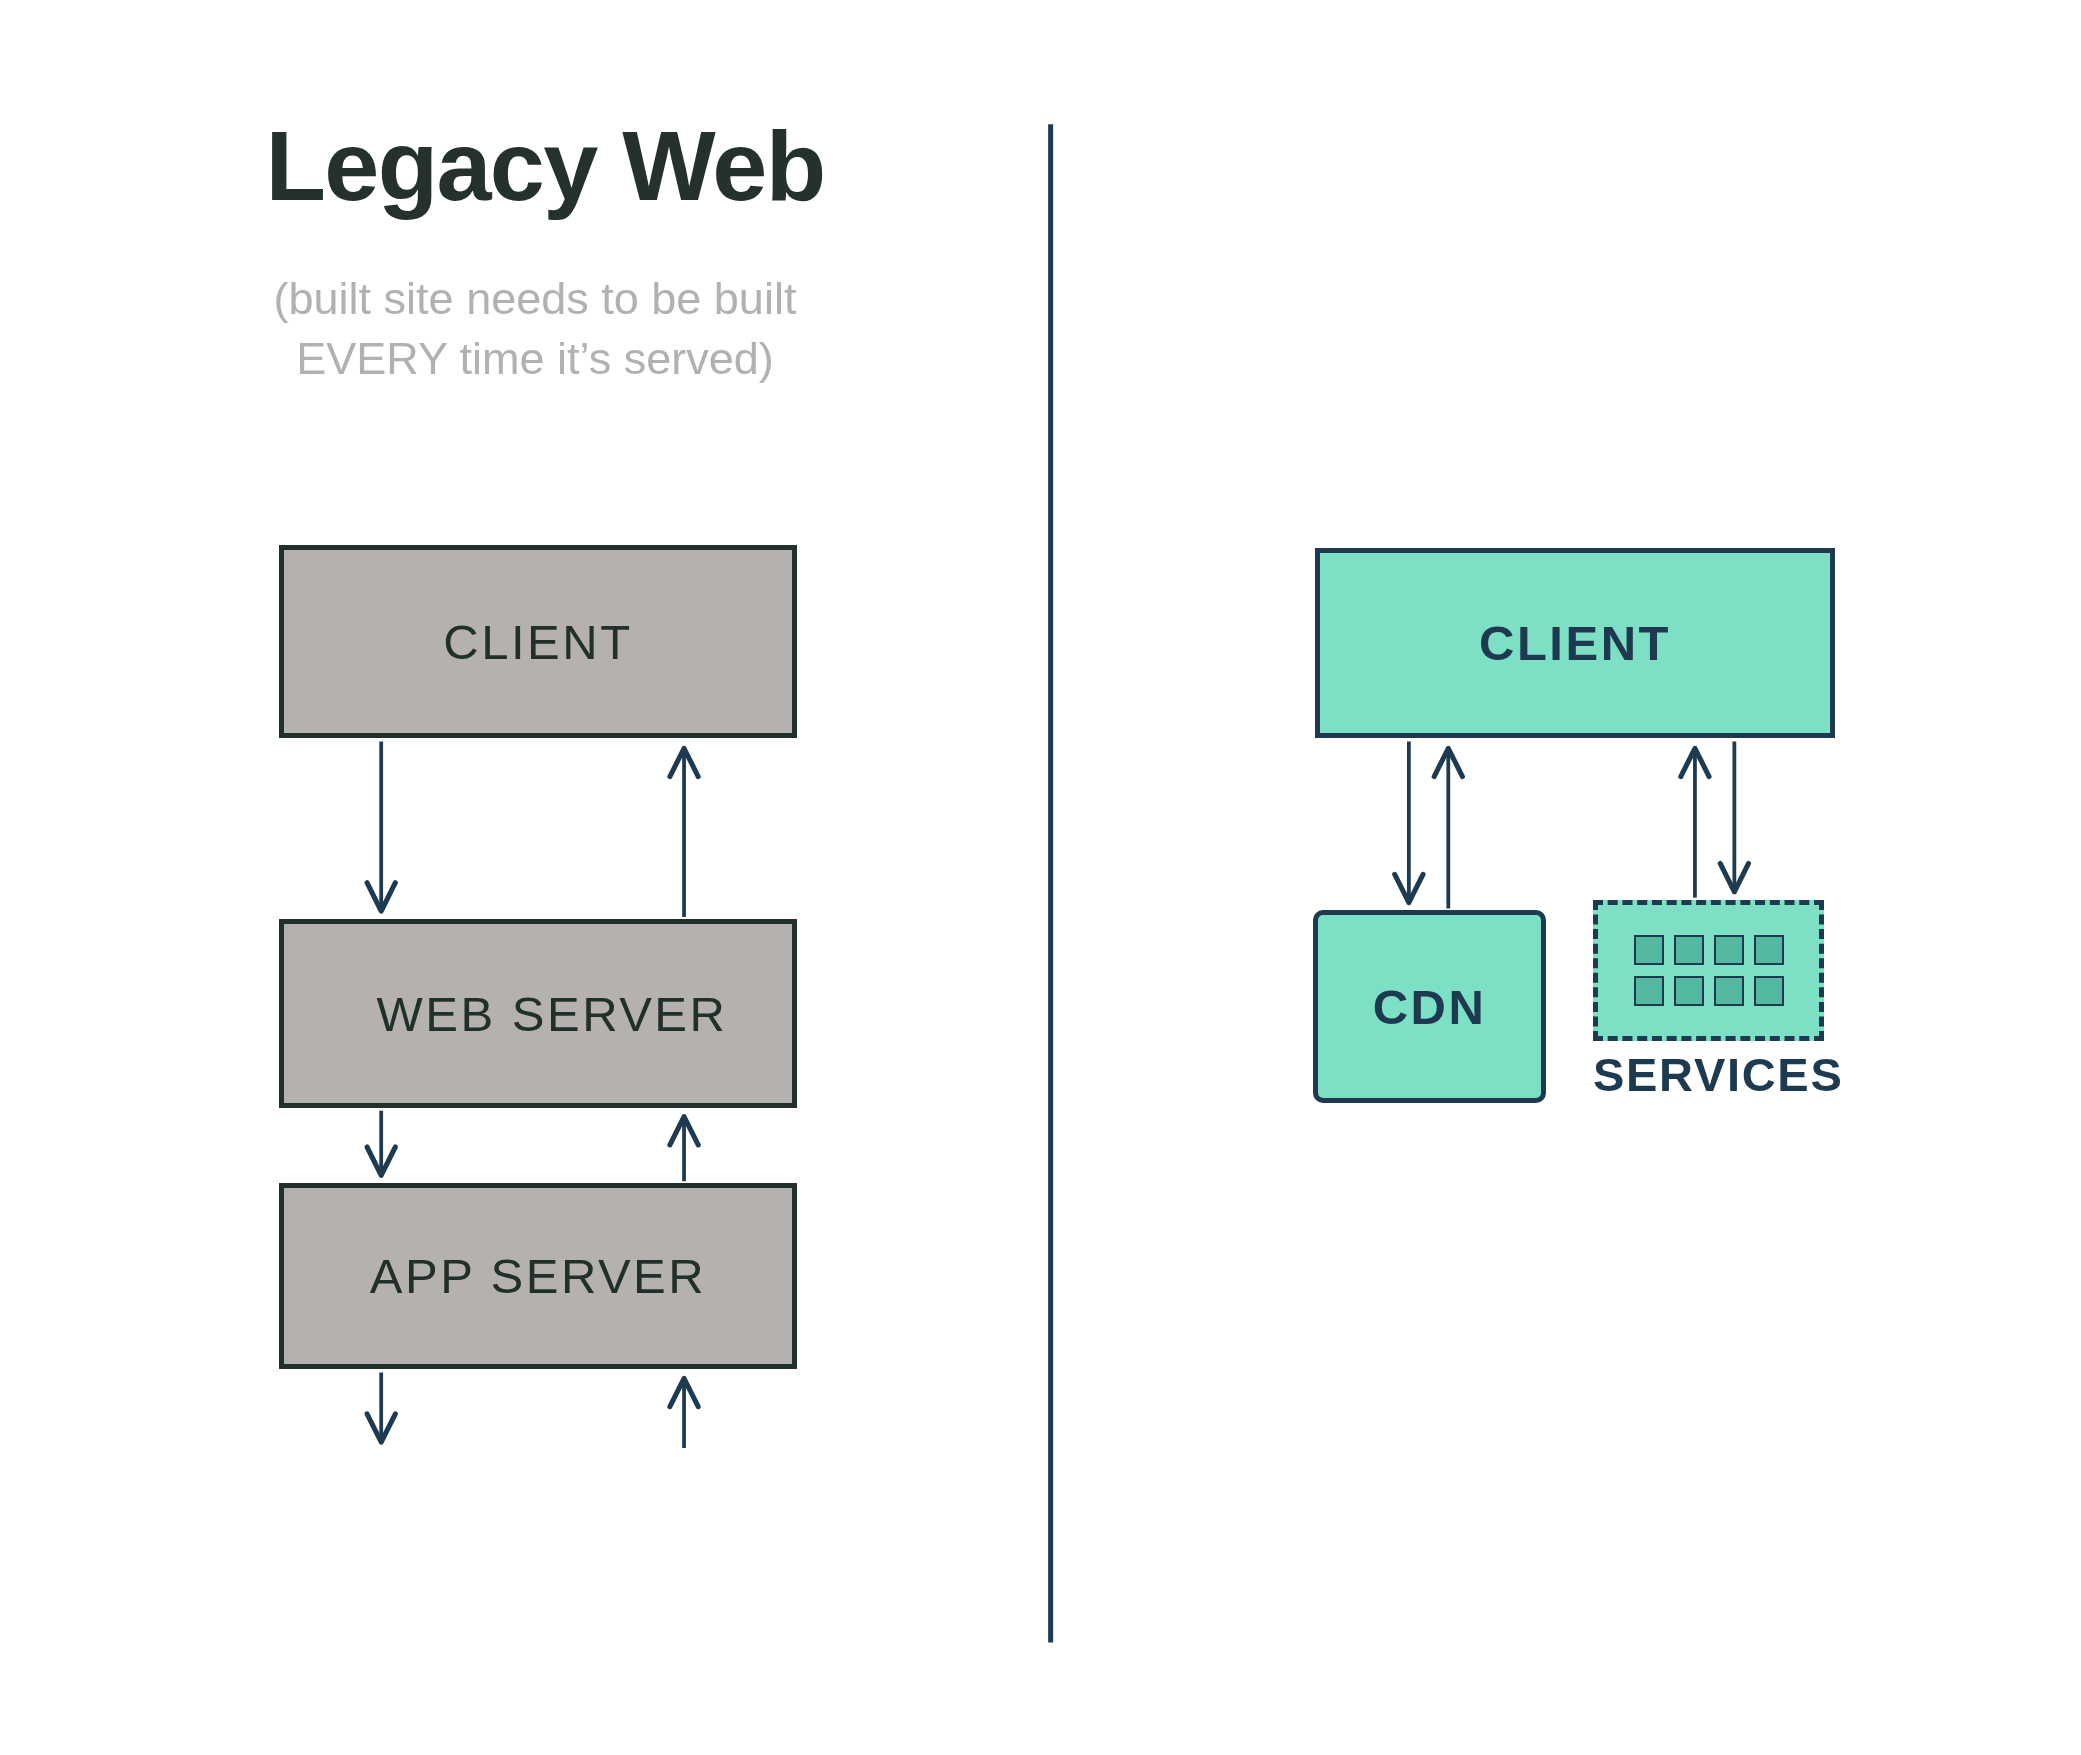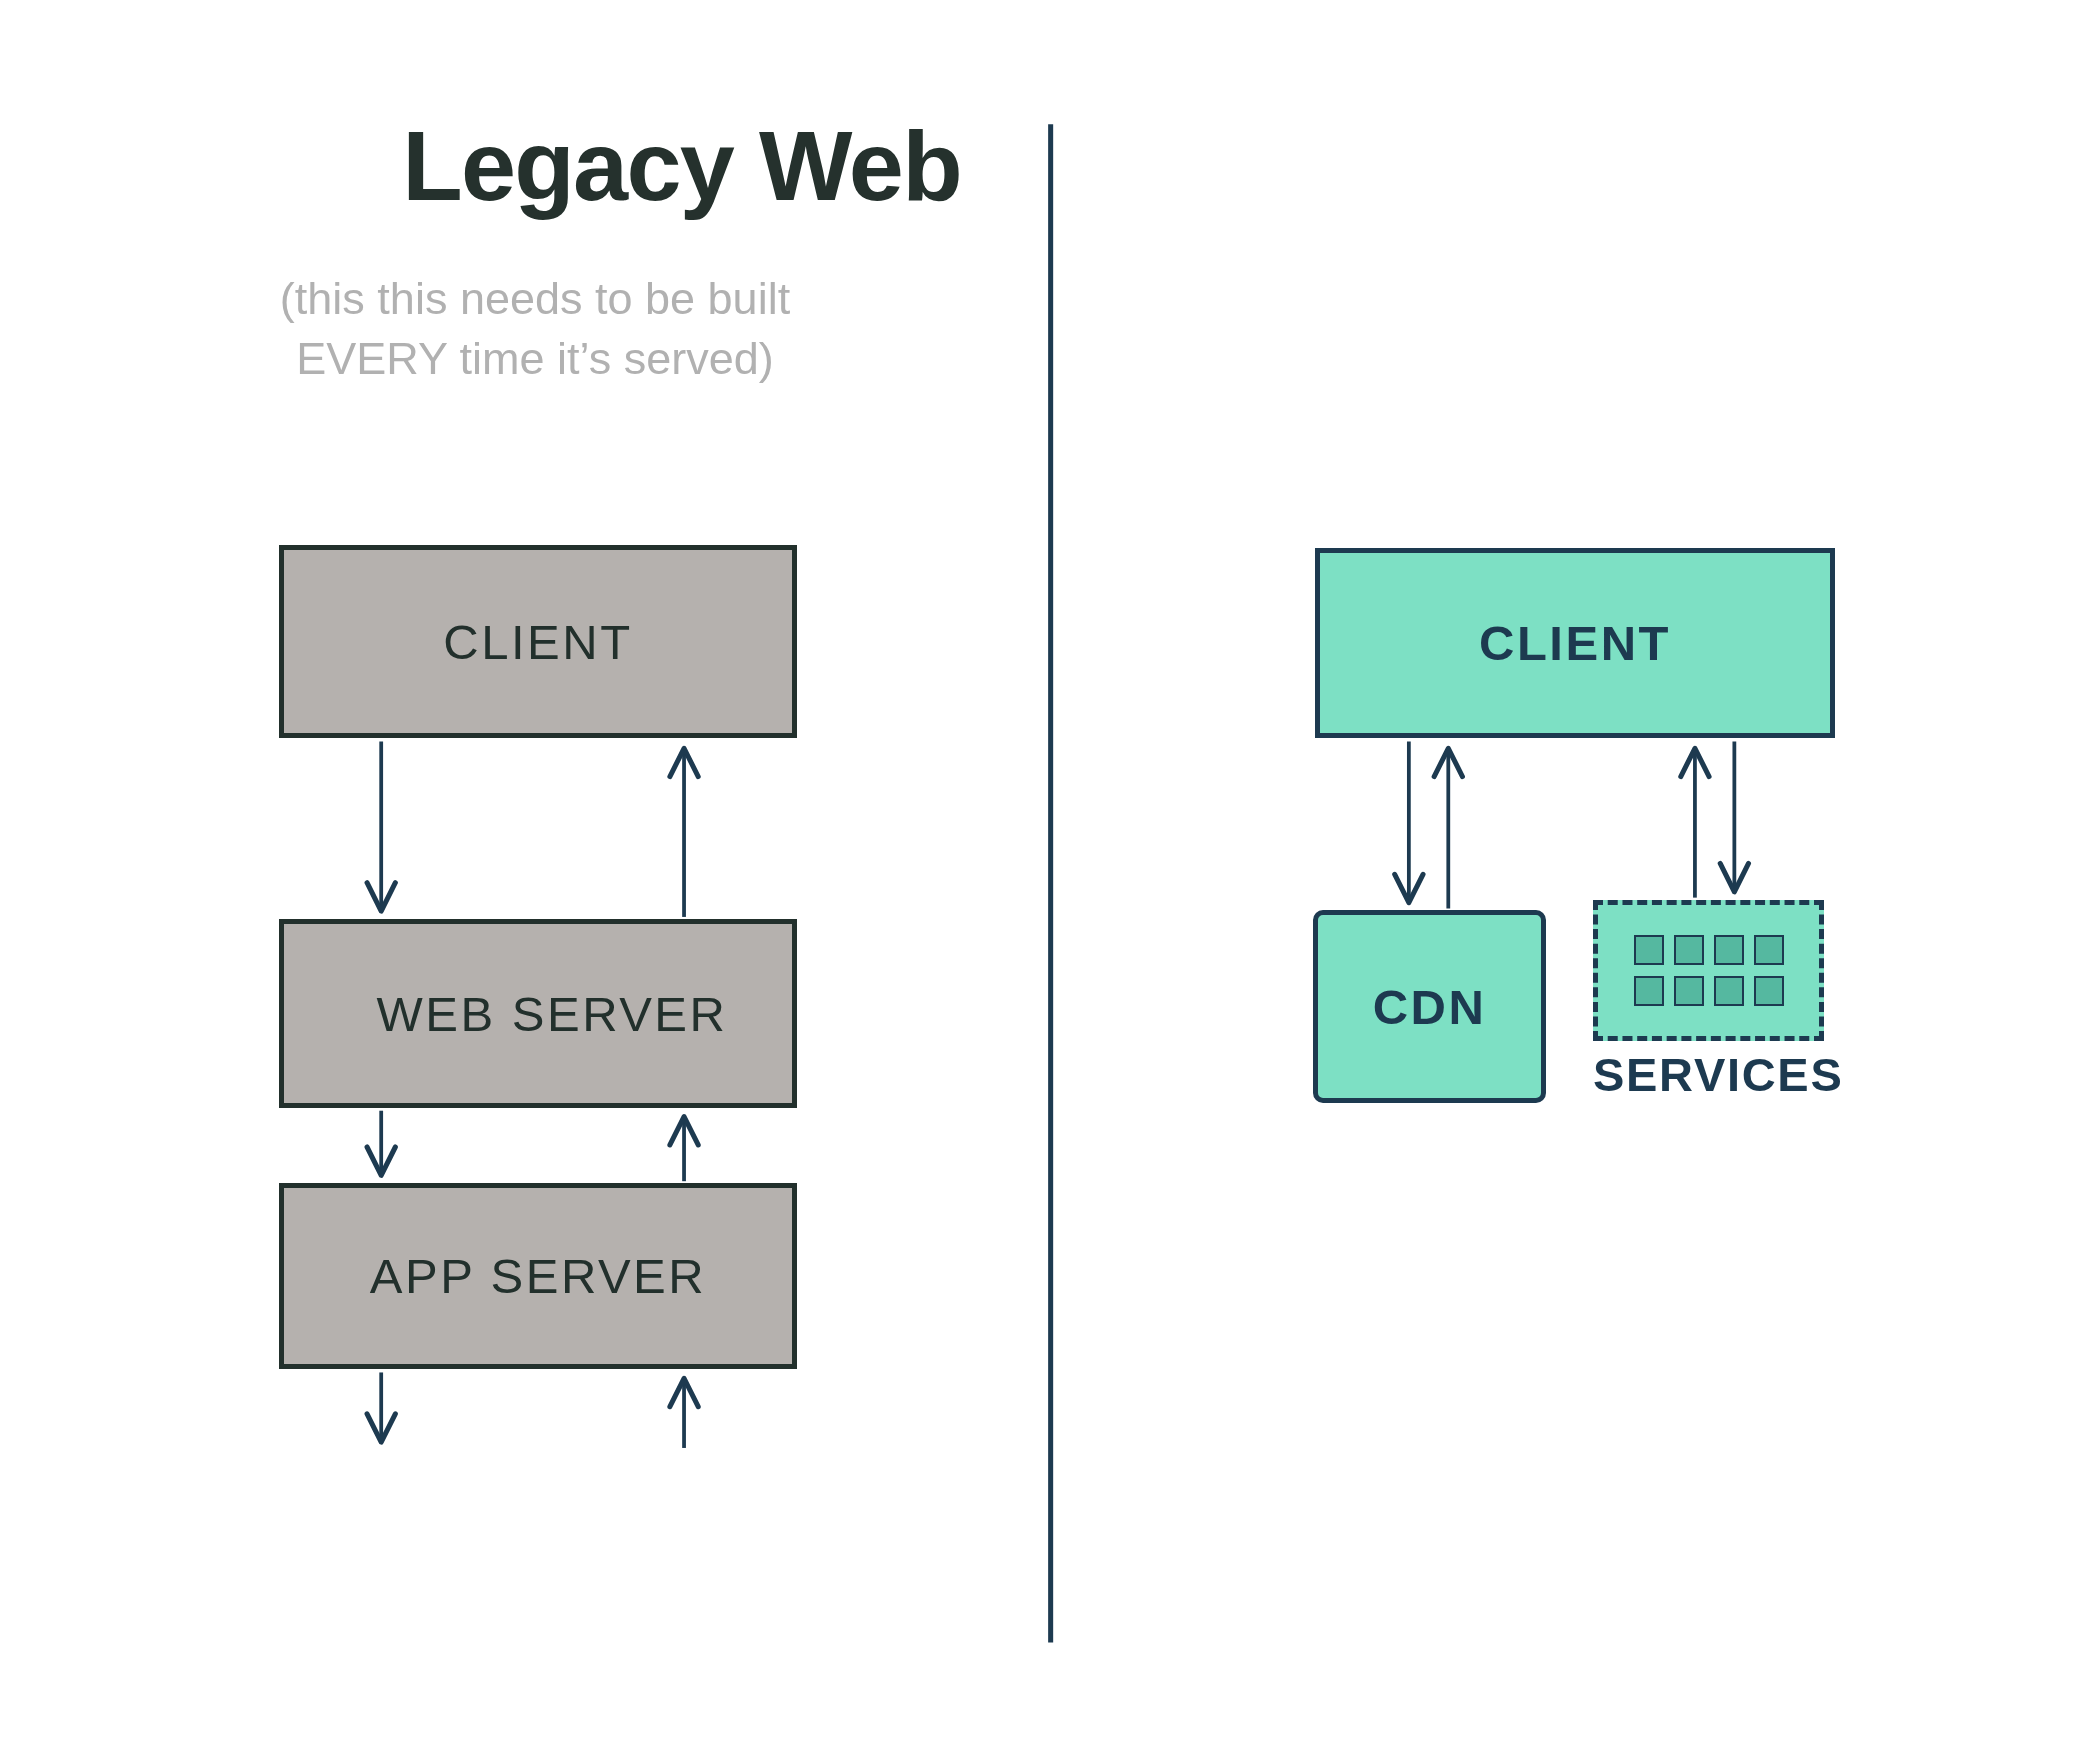--- a/index.html
+++ b/index.html
@@ -13,21 +13,21 @@
   .abs{position:absolute;box-sizing:border-box;}
 
   
   .col-title{
     font-weight:800;
     font-size:99px;
     letter-spacing:-1.7px;
     text-align:center;
     white-space:nowrap;
   }
-  #legacy-title{left:109px;top:109px;width:852px;color:#25312d;text-align:right;}
+  #legacy-title{left:119px;top:109px;width:852px;color:#25312d;}
   #modern-title{left:1214px;top:109px;width:723px;color:#1d3a50;}
 
   .subtitle{
     left:109px;top:269px;width:852px;
     color:#b1b1b1;
     font-size:45px;
     line-height:60px;
     text-align:center;
   }
 
@@ -117,21 +117,21 @@
     <line x1="1679" y1="884" x2="1679" y2="1076" stroke="#1d3a50" stroke-width="4.5" marker-end="url(#ah)"></line>
     <line x1="1726" y1="1083" x2="1726" y2="892" stroke="#1d3a50" stroke-width="4.5" marker-end="url(#ah)"></line>
 
     <line x1="2020" y1="1070" x2="2020" y2="892" stroke="#1d3a50" stroke-width="4.5" marker-end="url(#ah)"></line>
     <line x1="2067" y1="884" x2="2067" y2="1063" stroke="#1d3a50" stroke-width="4.5" marker-end="url(#ah)"></line>
   </svg>
 
   <div id="legacy-title" class="abs col-title">Legacy Web</div>
 
   <div class="abs subtitle">
-    <div>(this this needs to be built</div>
+    <div>(built site needs to be built</div>
     <div>EVERY time it’s served)</div>
   </div>
 
   <div id="legacy-client" class="abs dbox legacy-box">
     <span>CLIENT</span>
   </div>
 
   <div id="legacy-web" class="abs dbox legacy-box">
     <span>WEB SERVER</span>
   </div>

